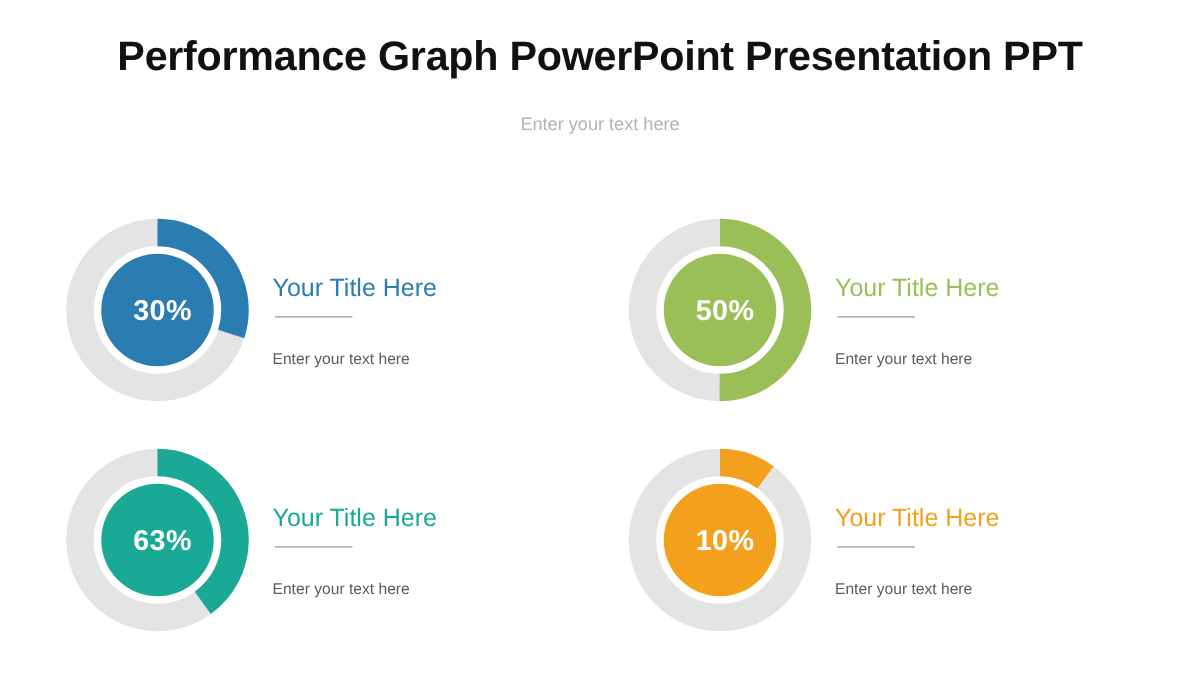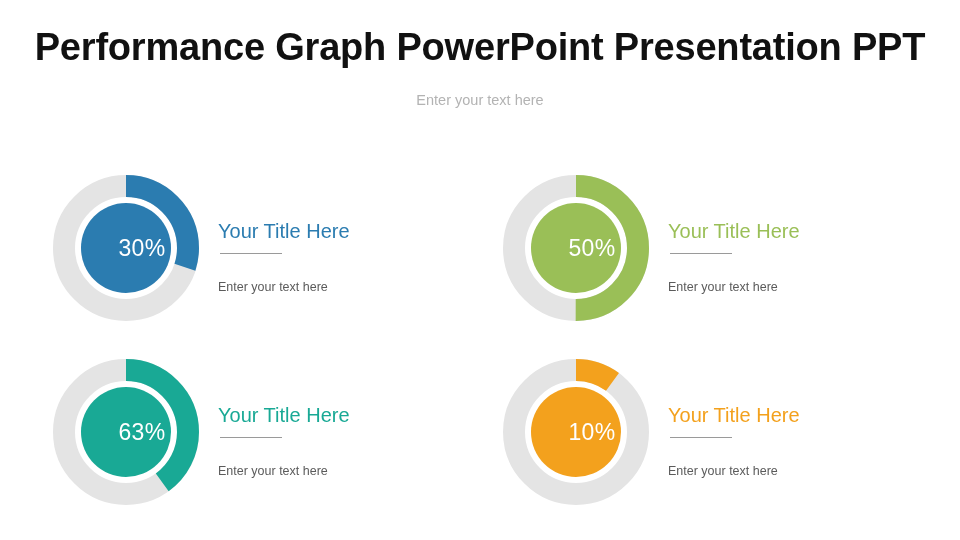--- a/index.html
+++ b/index.html
@@ -13,21 +13,21 @@
     position:relative;
     width:960px; height:540px;
     background:#ffffff;
   }
 
   
   .slide-title {
     position:absolute;
     top:26px; left:0; width:960px;
     text-align:center;
-    font-size:38px;
+    font-size:33px;
     font-weight:bold;
     color:#111111;
     letter-spacing:-0.2px;
     white-space:nowrap;
   }
   .slide-subtitle {
     position:absolute;
     top:92px; left:0; width:960px;
     text-align:center;
     font-size:14.5px;
@@ -54,27 +54,27 @@
 
   
   .donut {
     position:relative;
     width:148px; height:148px;
     flex:0 0 148px;
   }
   .donut svg { display:block; width:148px; height:148px; }
   .donut .pct {
     position:absolute;
-    left:16px; top:0;
+    left:4px; top:0;
     width:148px; height:148px;
     display:flex;
     align-items:center;
     justify-content:center;
     font-size:23px;
-    font-weight:normal;
+    font-weight:bold;
     color:#ffffff;
     letter-spacing:0.3px;
     pointer-events:none;
   }
 
   
   .txt {
     margin-left:18px;
     padding-top:2px;
     margin-top:16px;

